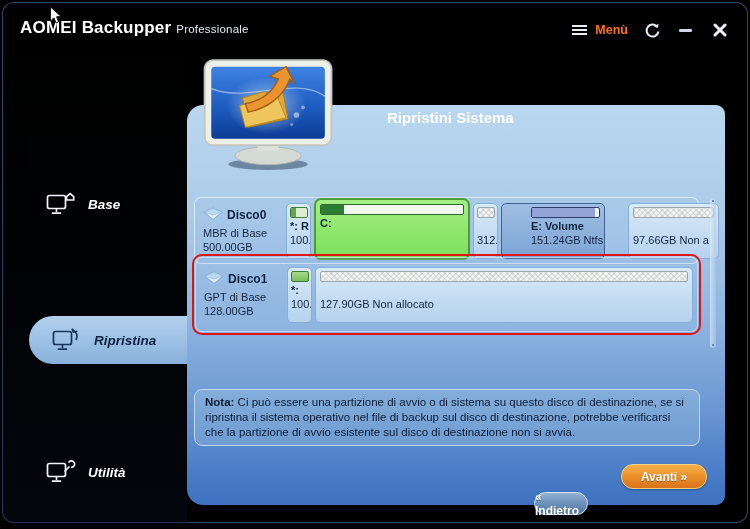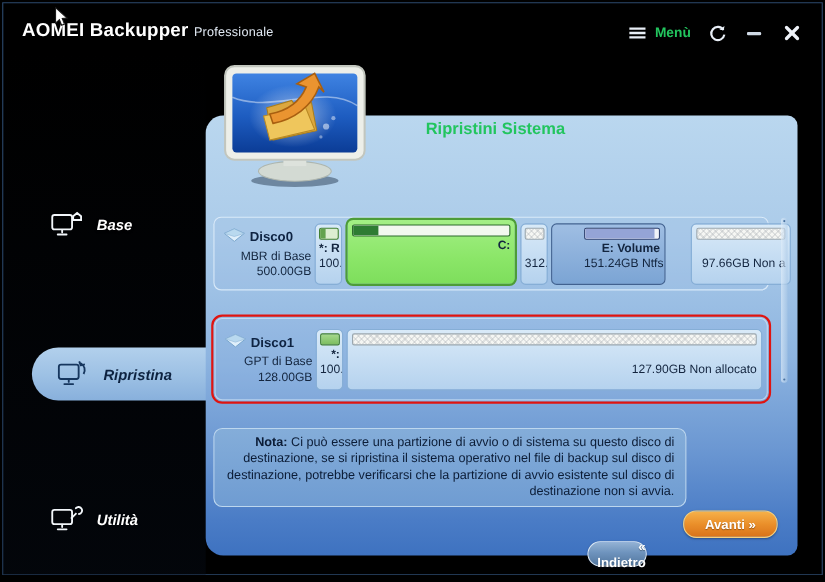--- a/index.html
+++ b/index.html
@@ -1,30 +1,30 @@
 <!DOCTYPE html>
 <html><head>
 <meta charset="utf-8">
 <style>
   html,body{margin:0;padding:0;background:#000;}
   *{box-sizing:border-box;font-family:"Liberation Sans",sans-serif;}
   #stage{position:relative;width:750px;height:529px;overflow:hidden;background:#000;}
 
   
-  .window{position:absolute;left:2px;top:2px;right:2px;bottom:6px;border-radius:0;
+  .window{position:absolute;left:2px;top:2px;right:2px;bottom:6px;border-radius:12px;
     background:linear-gradient(115deg,#0a1626 0%,#112档 0%,#112a47 42%,#224669 72%,#16324f 100%);
-    box-shadow:inset 0 0 0 1px #2c4a6e;overflow:hidden;text-align:right;}
+    box-shadow:inset 0 0 0 1px #2c4a6e;overflow:hidden;}
 
   
   .app-title{position:absolute;left:18px;top:16px;color:#fff;font-size:17px;font-weight:bold;
     letter-spacing:.2px;text-shadow:0 1px 2px rgba(0,0,0,.6);}
   .app-edition{font-size:11.5px;font-weight:normal;color:#e2eaf4;margin-left:5px;}
   .win-controls{position:absolute;right:18px;top:18px;display:flex;align-items:center;gap:14px;color:#e8eef6;}
   .menu-group{display:flex;align-items:center;gap:6px;cursor:default;}
-  .menu-label{font-size:12.5px;font-weight:bold;color:#22c55e;text-shadow:0 1px 1px rgba(0,0,0,.5);}
+  .menu-label{font-size:12.5px;font-weight:bold;color:#f97316;text-shadow:0 1px 1px rgba(0,0,0,.5);}
   .ctrl{display:flex;align-items:center;justify-content:center;width:20px;height:20px;}
 
   
   .sidebar{position:absolute;left:0;top:45px;width:185px;bottom:0;
     background:linear-gradient(180deg,rgba(10,20,36,.0),rgba(8,16,30,.35));font-style:italic;}
   .side-item{position:absolute;left:0;width:185px;height:40px;display:flex;align-items:center;cursor:pointer;}
   .side-item .s-icon{position:absolute;left:44px;width:30px;height:24px;color:#f2f6fa;}
   .side-item .s-label{position:absolute;left:86px;font-size:13.5px;font-weight:bold;color:#ffffff;
     text-shadow:0 1px 2px rgba(0,0,0,.55);}
   .side-pill{position:absolute;left:27px;top:269px;width:159px;height:48px;
@@ -32,29 +32,29 @@
     border-radius:24px 0 0 24px;}
   .side-item.selected{left:27px;width:158px;}
   .side-item.selected .s-icon{left:23px;color:#16365e;}
   .side-item.selected .s-label{left:65px;color:#0d2240;text-shadow:none;}
 
   
   .panel{position:absolute;left:185px;top:103px;width:538px;height:400px;
     border-radius:16px 9px 9px 16px;
     background:linear-gradient(180deg,#bad7ef 0%,#abcbe9 28%,#8db4e0 55%,#6b97d2 76%,#4a7cc6 92%,#3e72c0 100%);}
 
-  .hdr-title{position:absolute;left:385px;top:107px;font-size:15px;font-weight:bold;color:#22c55e;}
+  .hdr-title{position:absolute;left:385px;top:107px;font-size:15px;font-weight:bold;color:#ffffff;}
   .hdr-sub{position:absolute;left:385px;top:131px;width:335px;font-size:12px;line-height:1.38;color:#24425f;}
 
   .hdr-icon{position:absolute;left:196px;top:56px;width:142px;height:114px;}
 
   
   .disk-row{position:absolute;left:192px;width:505px;height:67px;border:1px solid rgba(230,242,252,.8);
     border-radius:7px;background:rgba(150,185,225,.18);display:flex;align-items:center;padding:4px;}
-  .hl-wrap{position:absolute;left:190px;top:284px;width:509px;height:81px;border:2px solid #e01410;border-radius:10px;}
+  .hl-wrap{position:absolute;left:190px;top:252px;width:509px;height:81px;border:2px solid #e01410;border-radius:10px;}
   .hl-wrap .disk-row{left:1px;top:1px;border-color:rgba(230,242,252,.55);width:503px;height:75px;}
 
   .disk-info{width:84px;flex:0 0 84px;padding-left:4px;color:#14263f;font-size:11px;line-height:1.3;}
   .disk-name-line{display:flex;align-items:center;gap:4px;font-size:12px;font-weight:bold;color:#0e2342;}
 
   .part{position:relative;height:56px;border:1px solid #86aed6;border-radius:5px;margin-left:3px;
     background:linear-gradient(180deg,#d9eaf8 0%,#b5d2ee 100%);padding:3px 4px 0 4px;overflow:hidden;cursor:pointer;}
   .part .bar{height:11px;border-radius:2px;margin-bottom:1px;position:relative;overflow:hidden;}
   .part .p-label{font-size:11px;font-weight:bold;color:#13253f;white-space:nowrap;height:14px;line-height:14px;}
   .part .p-detail{font-size:11px;color:#13253f;white-space:nowrap;height:14px;line-height:15px;}
@@ -78,21 +78,21 @@
     background:linear-gradient(180deg,#9fbee3 0%,#7ba4d4 100%);padding-left:29px;}
   .part.p-u1{width:91px;flex:0 0 91px;margin-left:23px;}
   .part.p-wide{flex:1 1 auto;}
 
   .scrollbar{position:absolute;left:708px;top:196px;width:6px;height:150px;border-radius:3px;
     background:linear-gradient(90deg,rgba(225,238,250,.65),rgba(170,200,230,.55));}
   .scrollbar:before,.scrollbar:after{content:"";position:absolute;left:2px;width:2px;height:2px;border-radius:50%;background:#4a72a0;}
   .scrollbar:before{top:2px;} .scrollbar:after{bottom:2px;}
 
   
-  .note-box{position:absolute;left:192px;top:387px;width:430px;min-height:54px;
+  .note-box{position:absolute;left:192px;top:387px;width:506px;min-height:54px;
     background:linear-gradient(180deg,#84add9,#6f9cd2);border:1px solid #bdd7ee;border-radius:8px;
     padding:5px 10px;font-size:11.5px;line-height:1.3;color:#0b1c36;}
   .note-box b{font-weight:bold;}
 
   
   .btn{position:absolute;display:flex;align-items:center;justify-content:center;
     font-size:12px;font-weight:bold;color:#fff;border-radius:12px;cursor:pointer;
     text-shadow:0 1px 1px rgba(0,0,0,.35);}
   .btn-back{left:532px;top:490px;width:54px;height:23px;
     background:linear-gradient(180deg,#93b2d4 0%,#6e93bd 45%,#53779f 100%);

